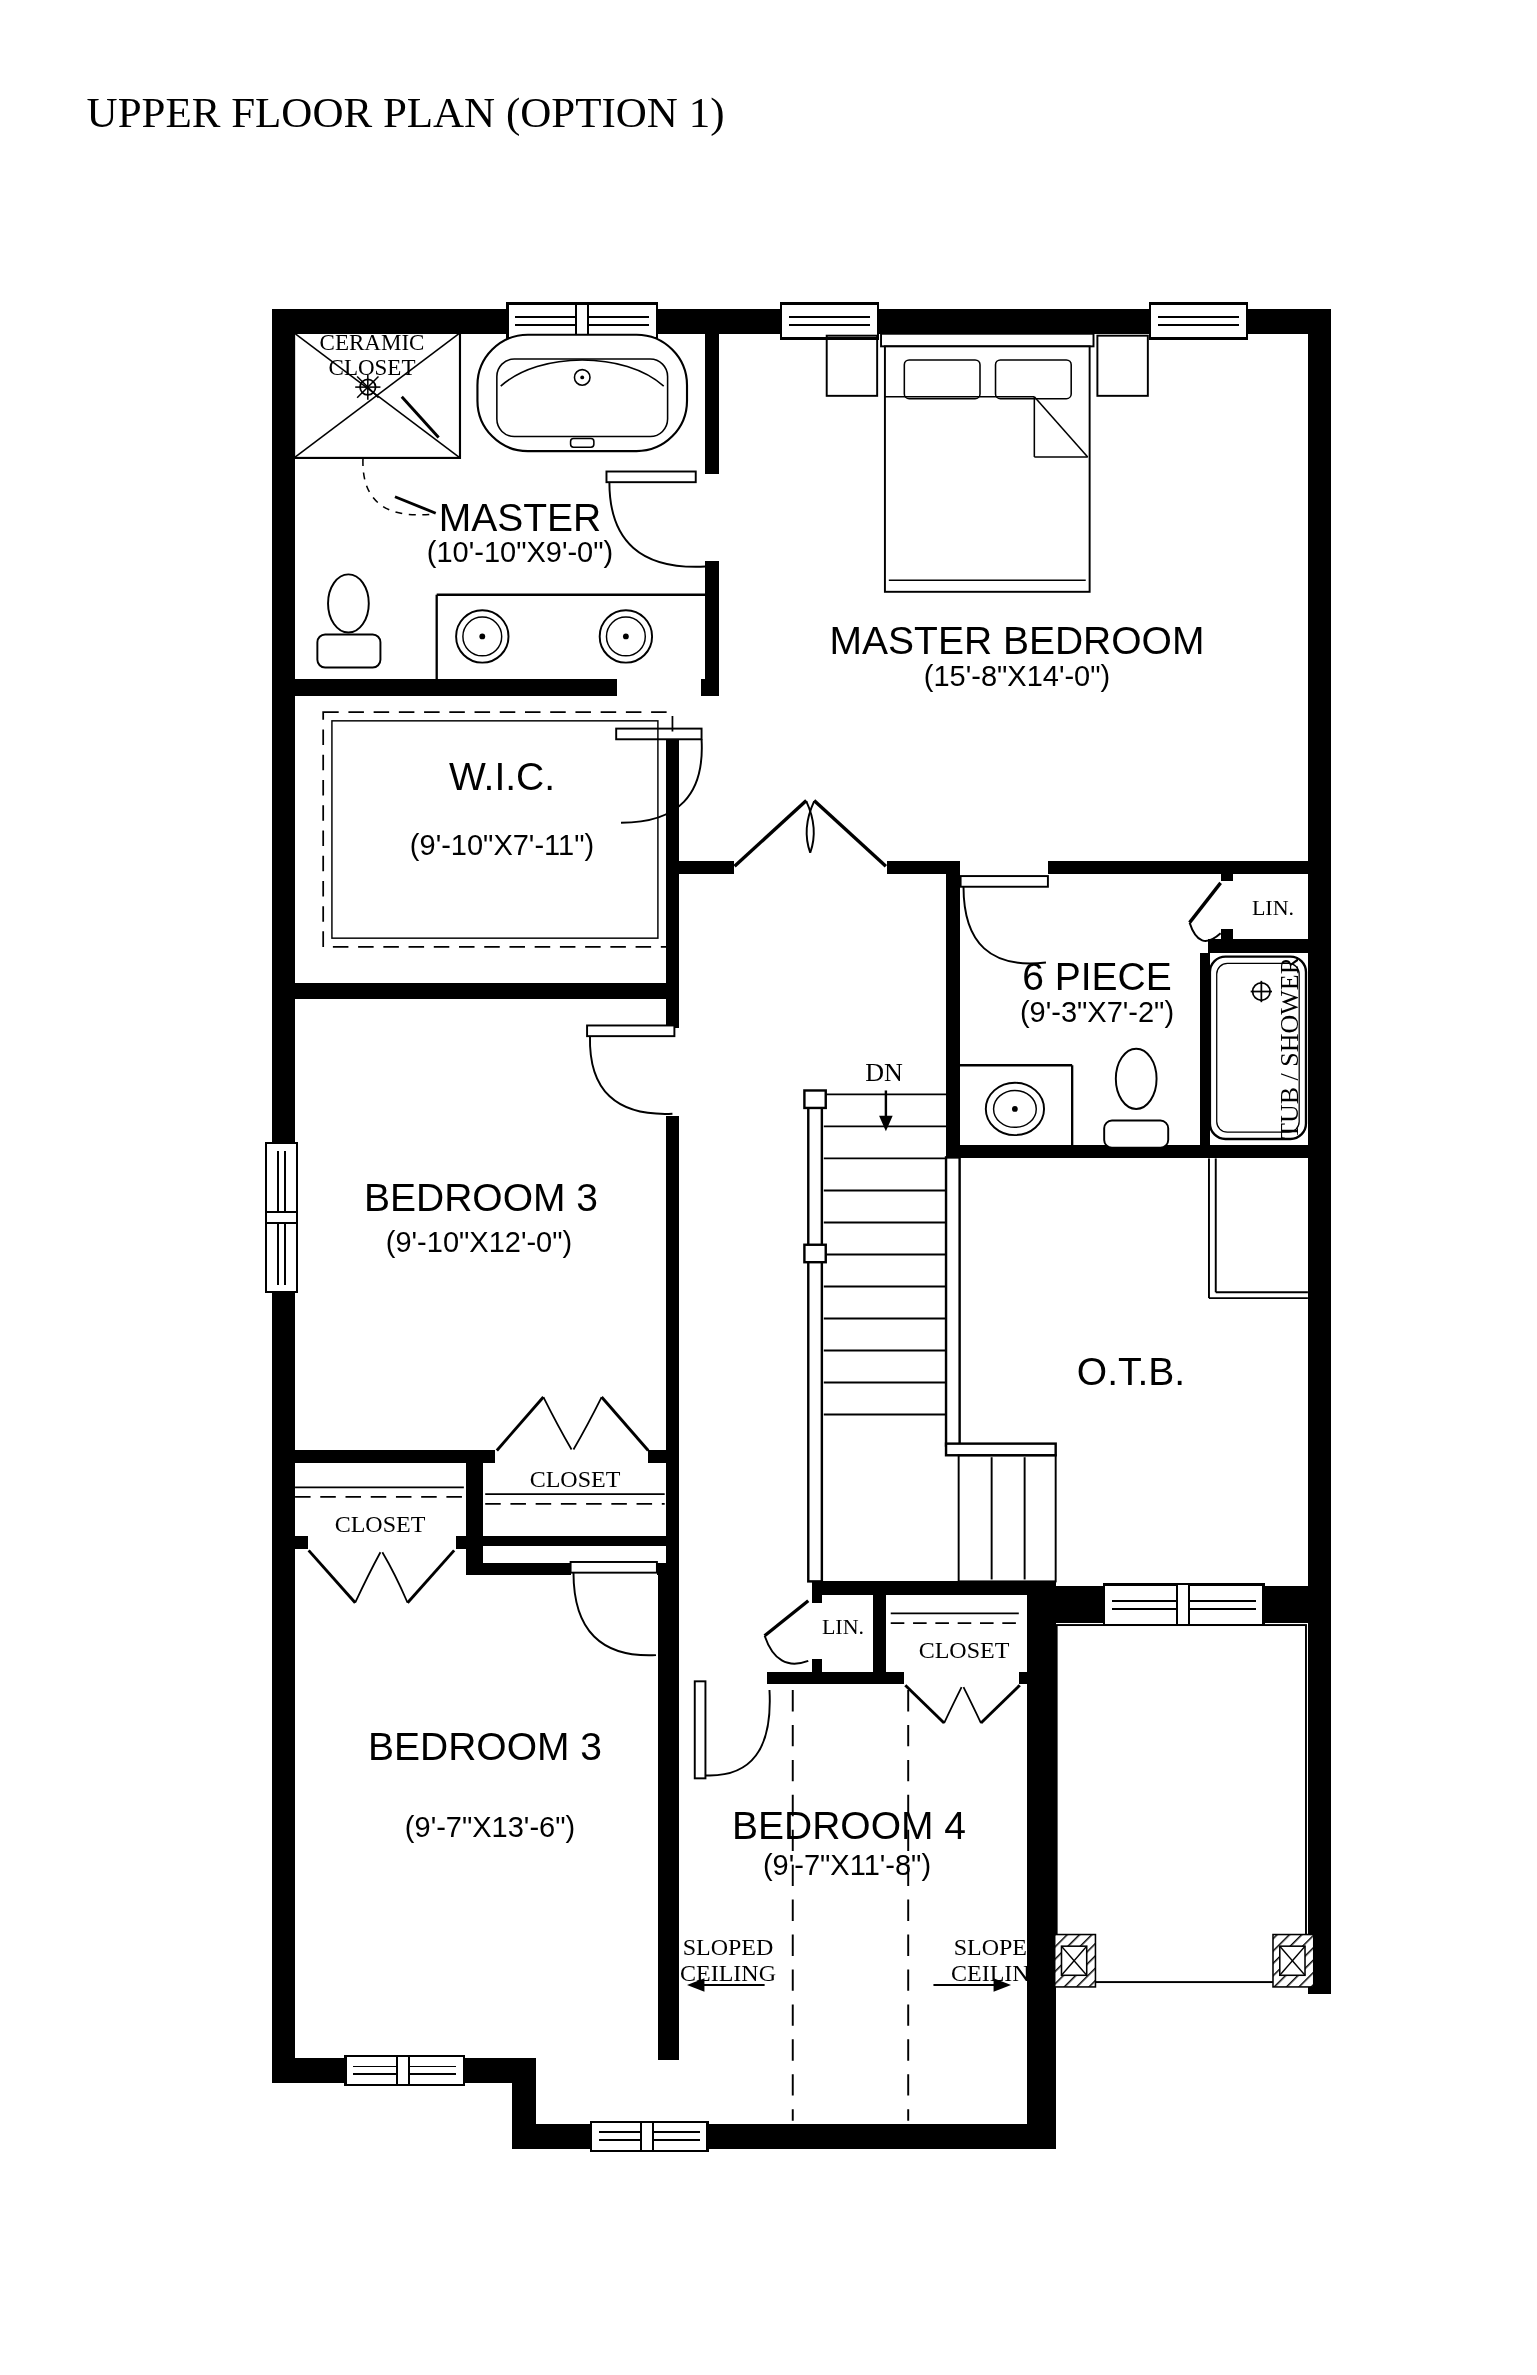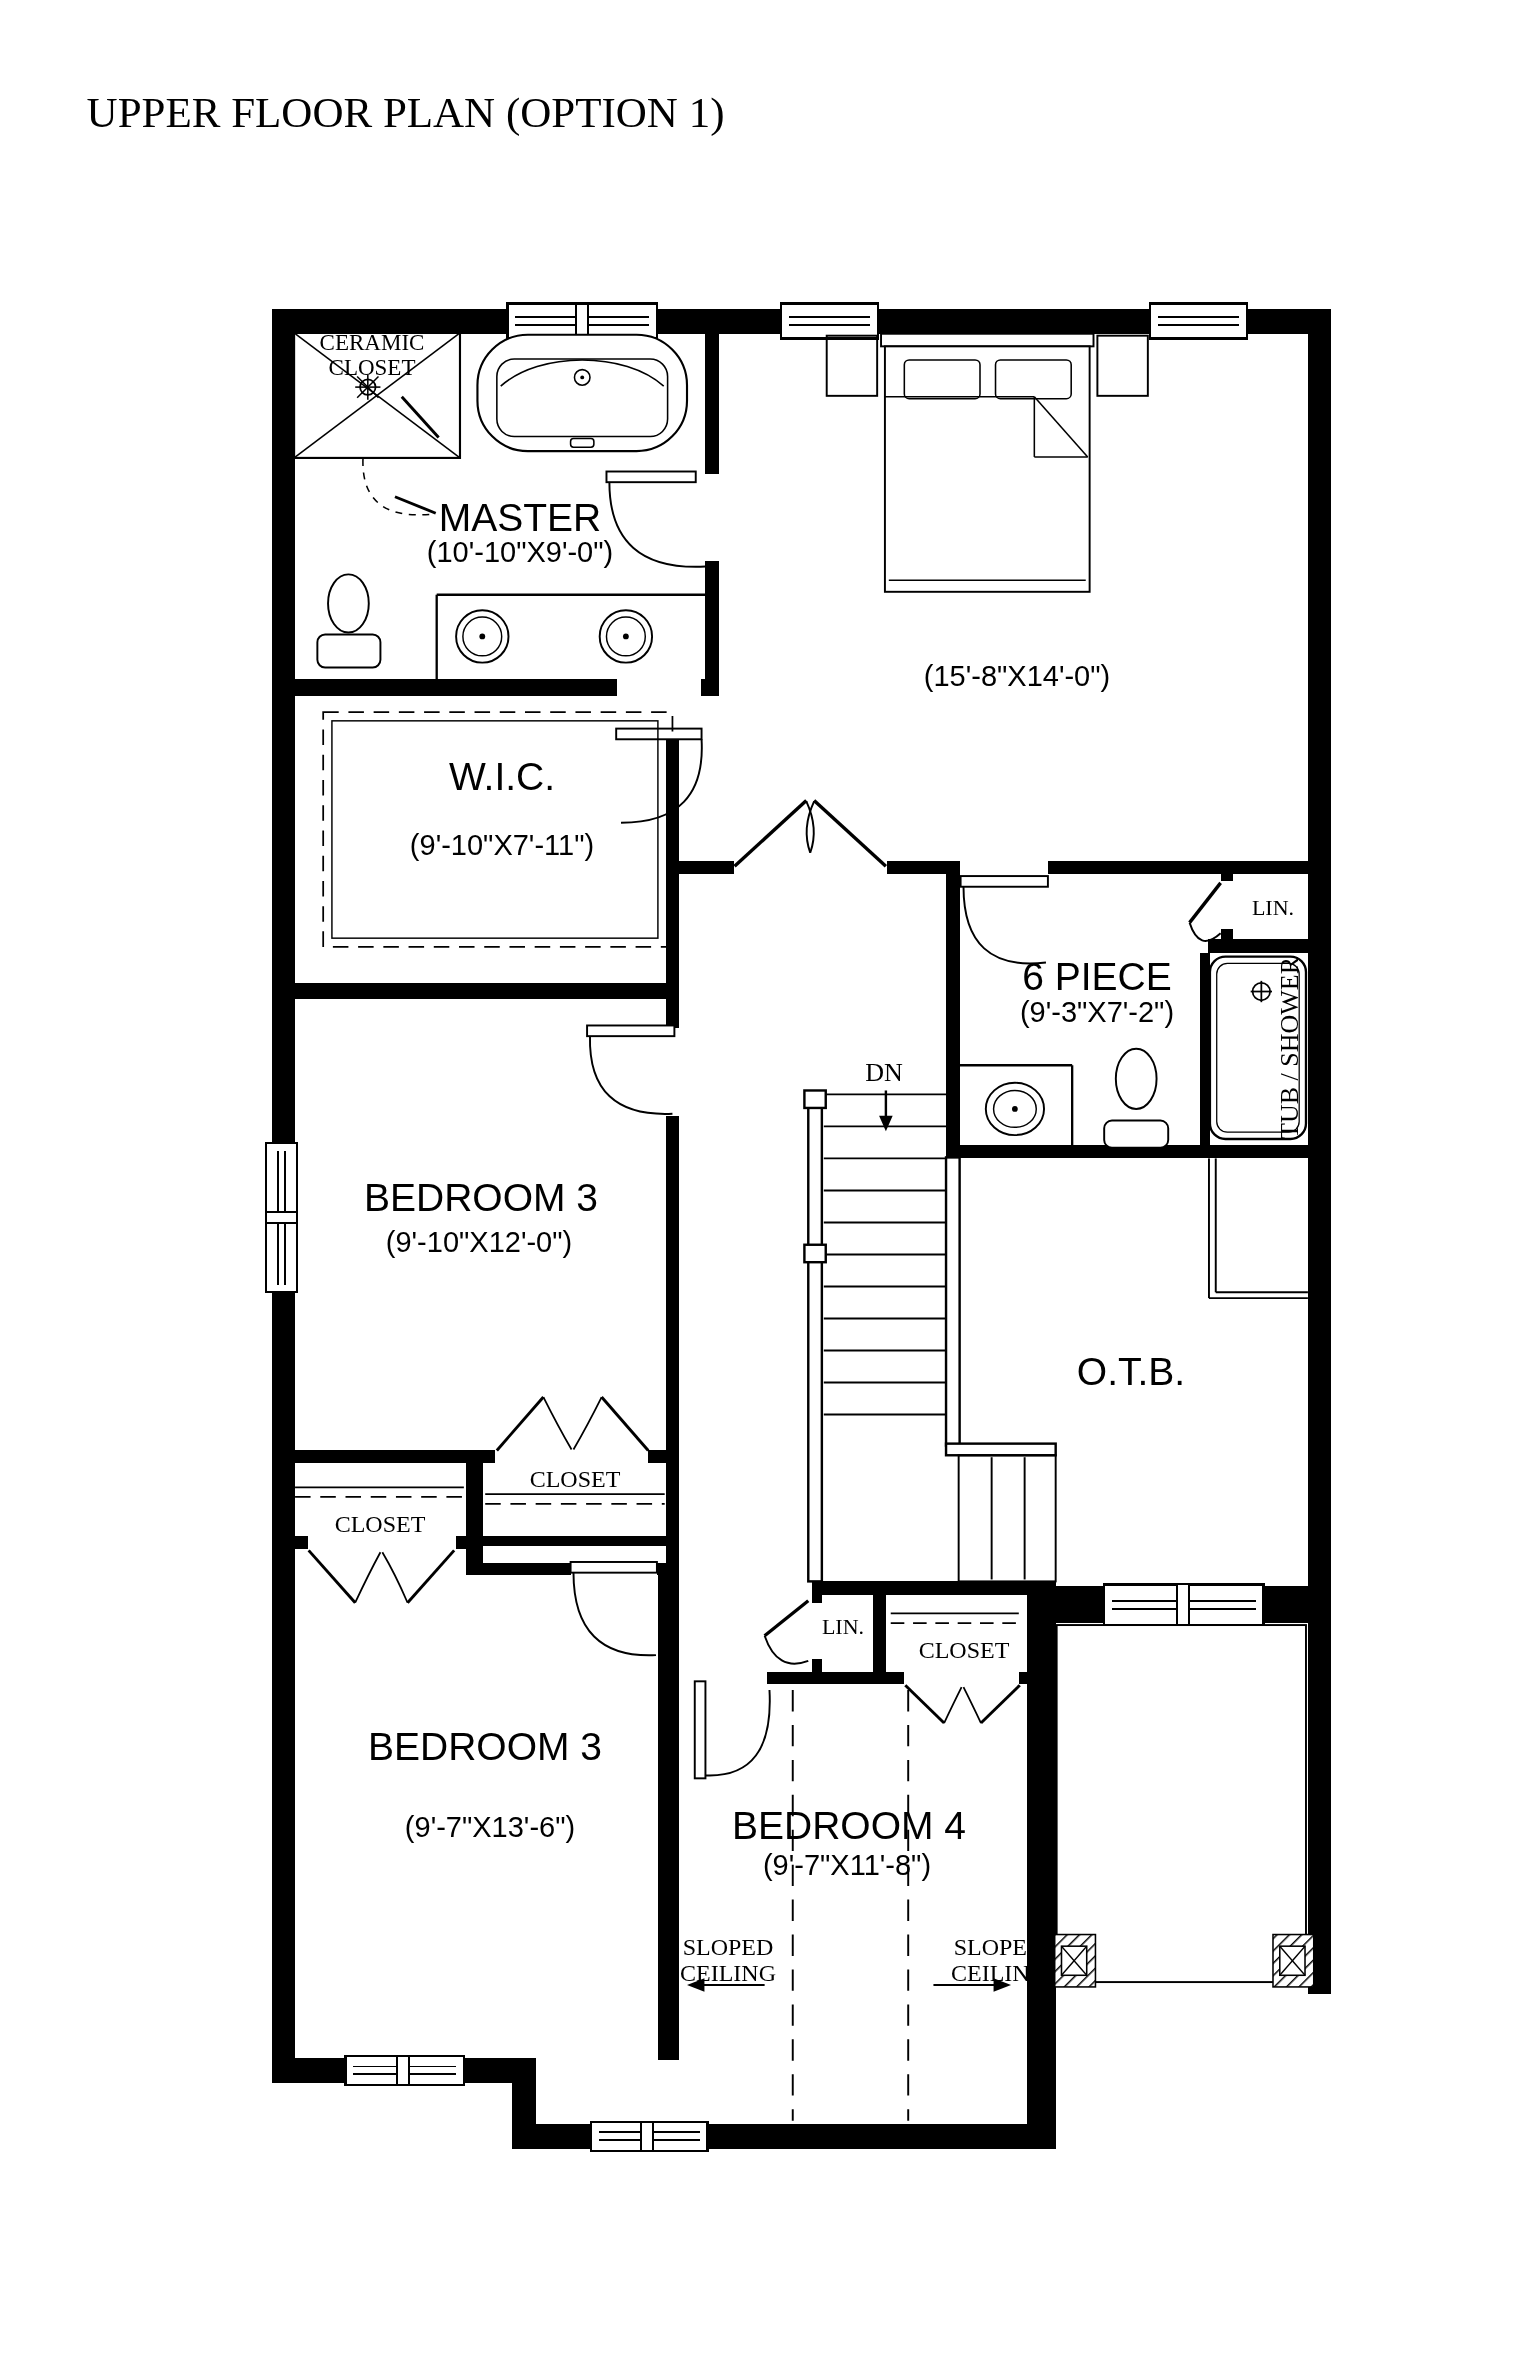--- a/index.html
+++ b/index.html
@@ -328,20 +328,21 @@
   </svg>
 
   <div class="lbl serif" style="left:372px;top:355px;font-size:23px">
     <div>CERAMIC</div>
     <div>CLOSET</div>
   </div>
 
   <div class="lbl name" style="left:520px;top:518px">MASTER</div>
   <div class="lbl dims" style="left:520px;top:553px">(10'-10"X9'-0")</div>
 
+  <div class="lbl name" style="left:1017px;top:641px">MASTER BEDROOM</div>
   <div class="lbl dims" style="left:1017px;top:677px">(15'-8"X14'-0")</div>
 
   <div class="lbl name" style="left:502px;top:777px">W.I.C.</div>
   <div class="lbl dims" style="left:502px;top:846px">(9'-10"X7'-11")</div>
 
   <div class="lbl name" style="left:1097px;top:977px">6 PIECE</div>
   <div class="lbl dims" style="left:1097px;top:1013px">(9'-3"X7'-2")</div>
 
   <div class="lbl serif" style="left:1273px;top:908px;font-size:22px">LIN.</div>
   <div class="lbl serif vert" style="left:1290px;top:1048px;font-size:26px">TUB / SHOWER</div>

